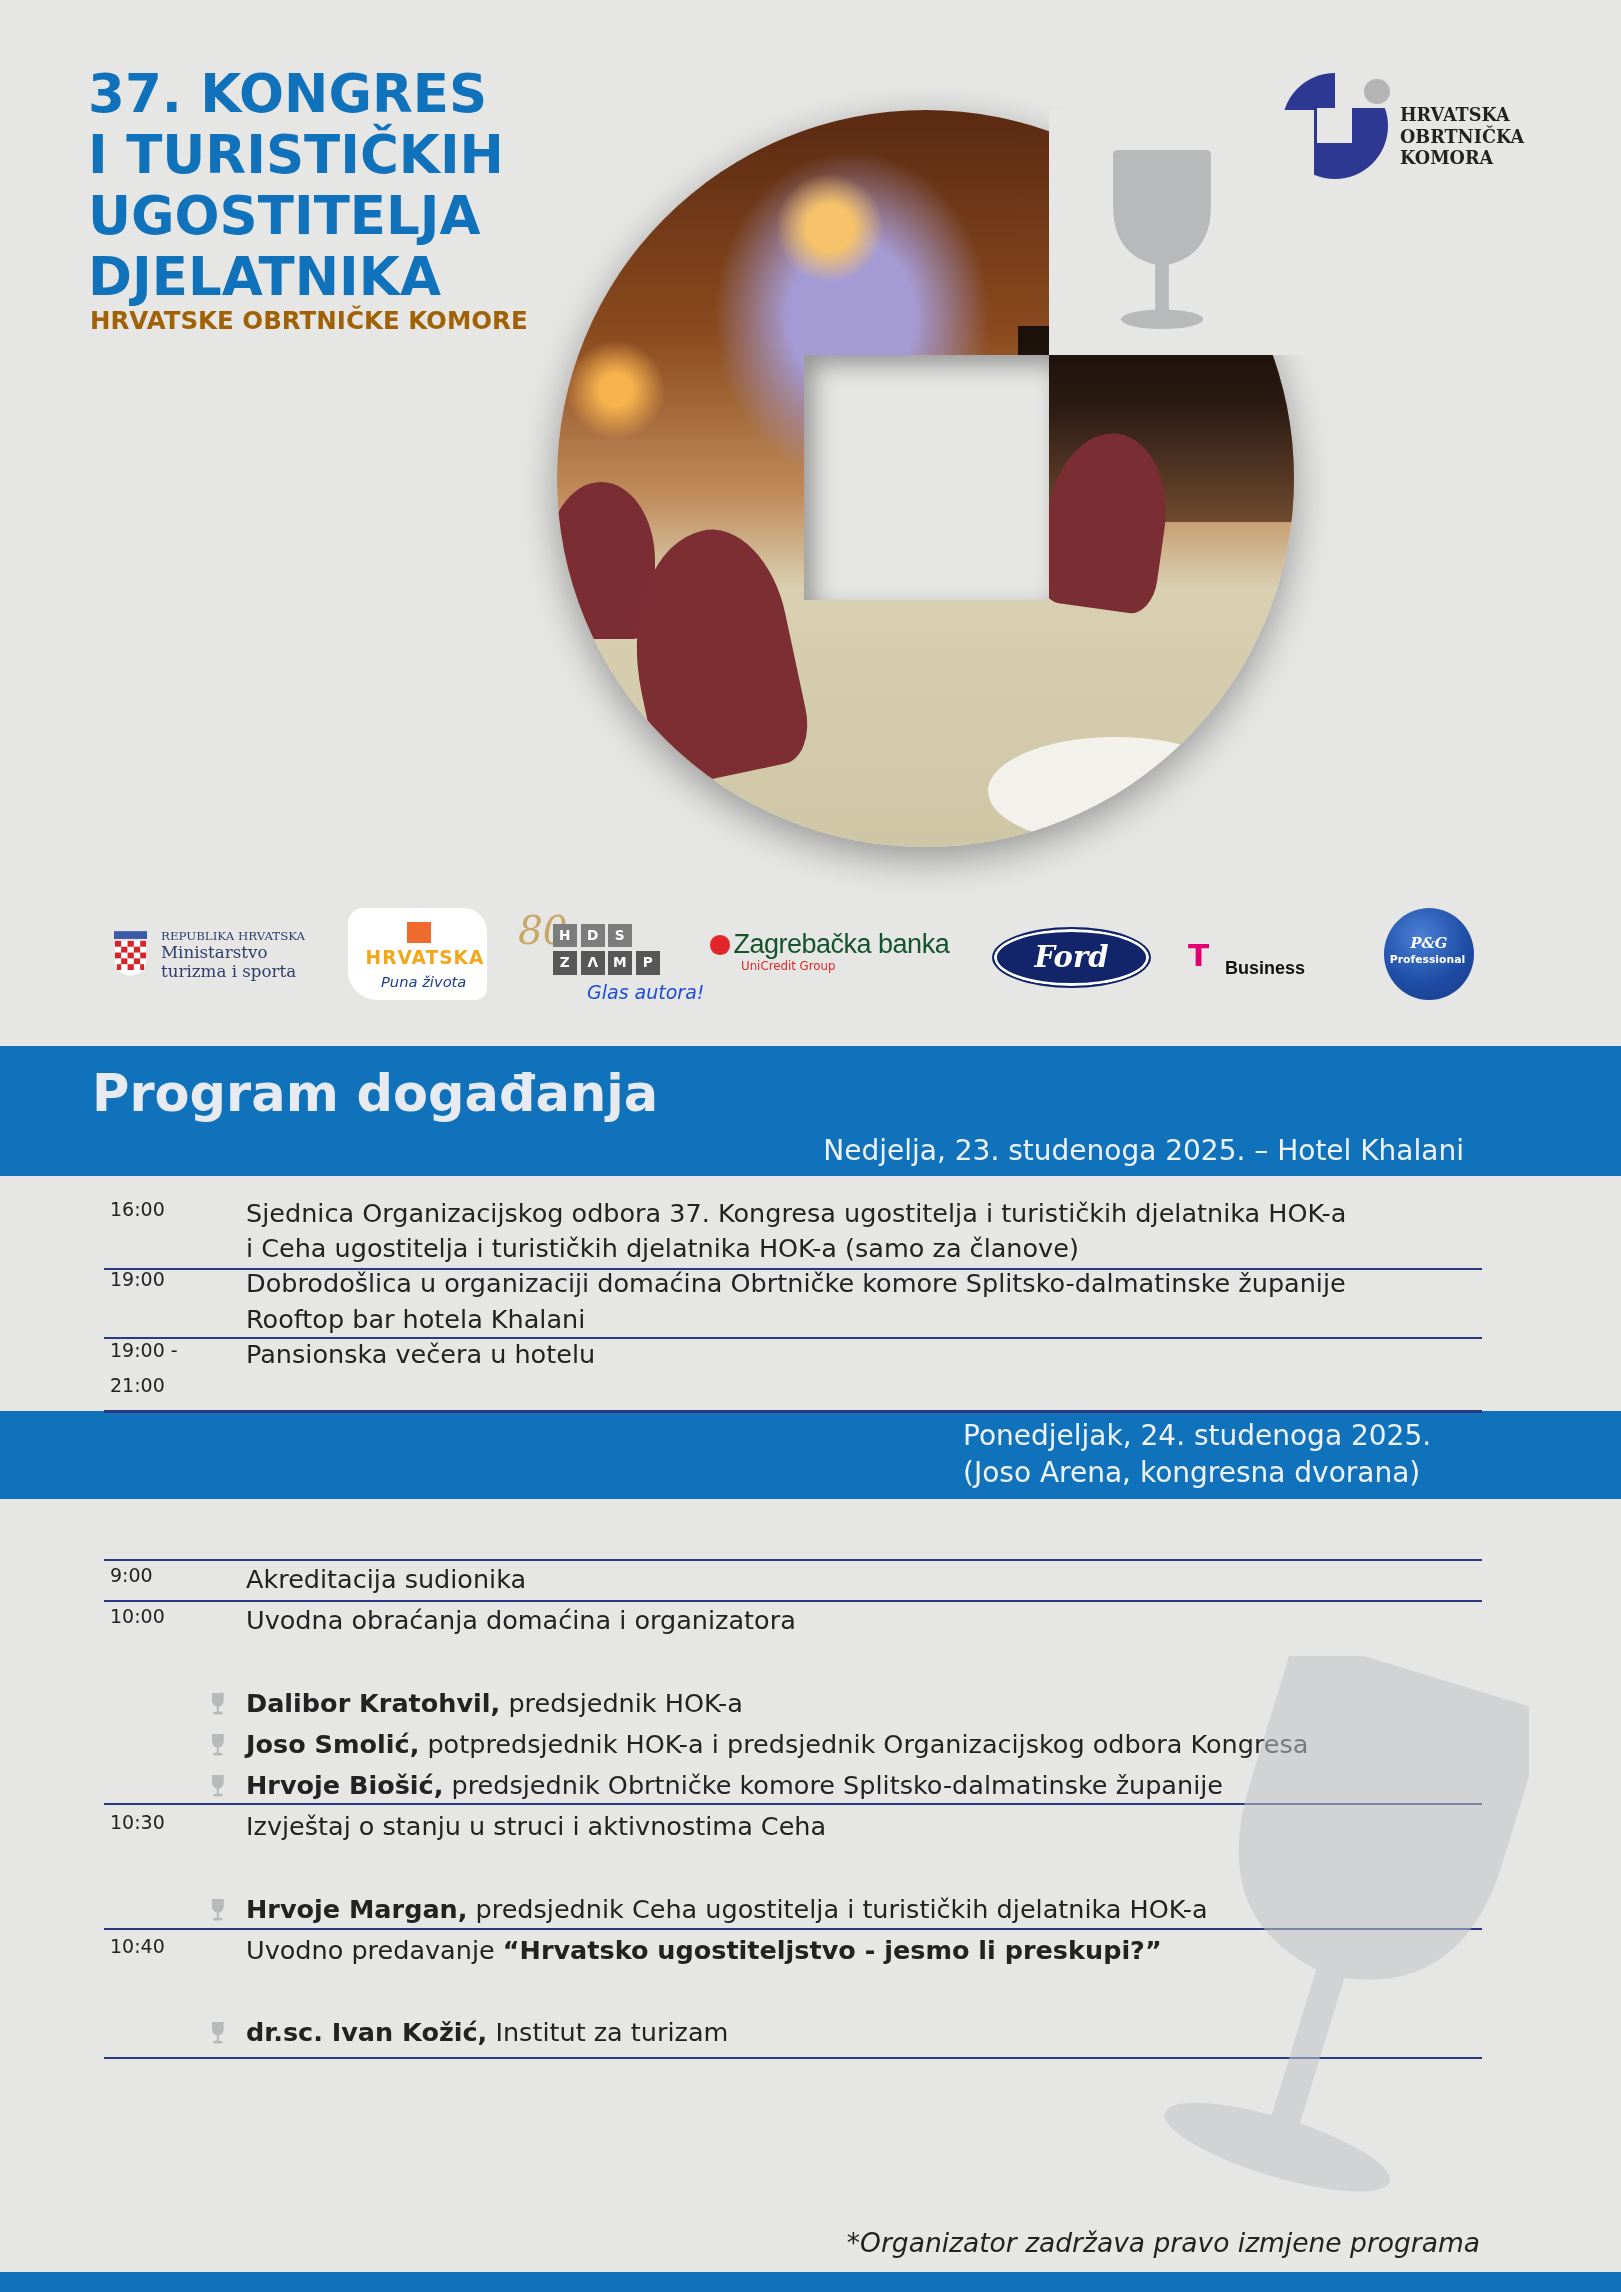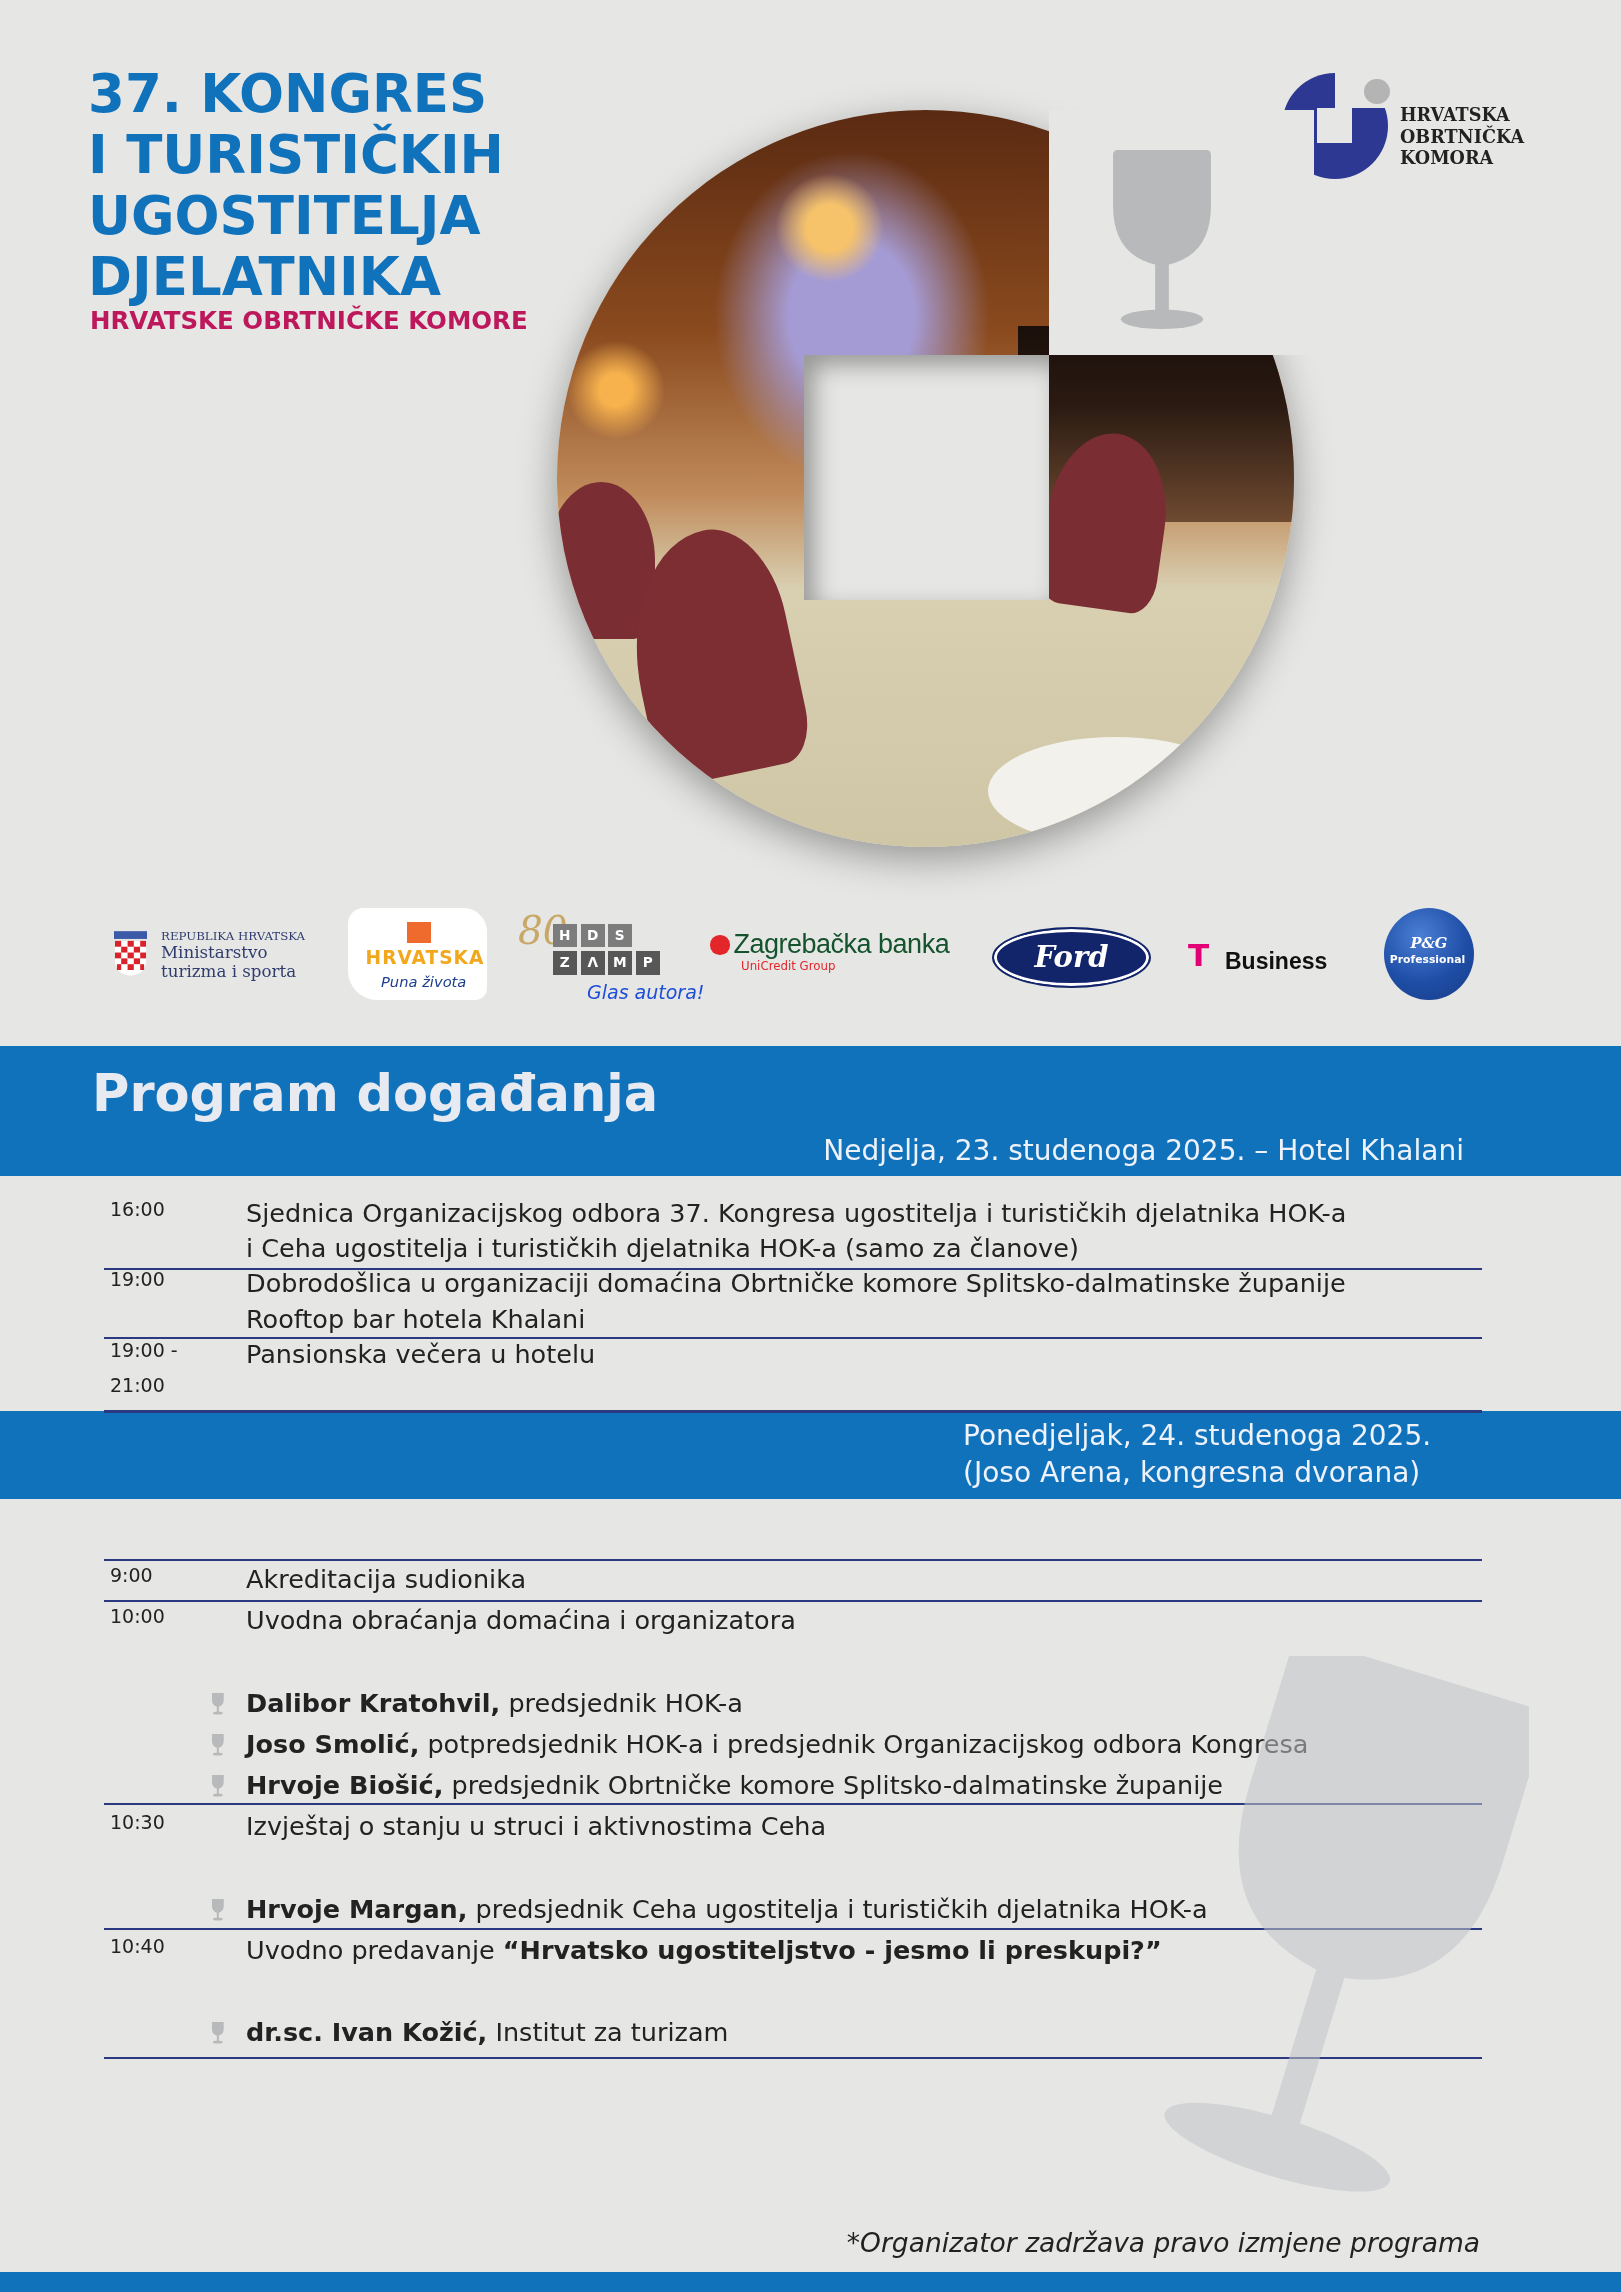--- a/index.html
+++ b/index.html
@@ -11,21 +11,21 @@
   }
   .abs { position:absolute; }
   
   .title {
     left:88px; top:63px; color:#1172bc; font-weight:bold;
     font-family:"DejaVu Sans", sans-serif;
     font-size:53px; line-height:61px; letter-spacing:0px;
   }
   .title .line { display:block; white-space:nowrap; }
   .subtitle {
-    left:90px; top:306px; color:#be185d; font-weight:bold;
+    left:90px; top:306px; color:#a16207; font-weight:bold;
     font-size:24.5px; white-space:nowrap;
   }
   
   .hok-logo { left:1282px; top:73px; width:245px; height:110px; }
   .hok-circle { left:0; top:0; width:106px; height:106px; border-radius:50%; background:#2d3892; }
   .hok-square { left:35px; top:35px; width:35px; height:35px; background:#e6e6e4; }
   .hok-notch { left:53px; top:0px; width:53px; height:35px; background:#e6e6e4; }
   .hok-dot { left:82px; top:5.9px; width:25.5px; height:25.5px; border-radius:50%; background:#b4b4b4; }
   .hok-text {
     left:118px; top:31px; font-family:"DejaVu Serif", serif; font-weight:bold;
@@ -70,21 +70,21 @@
   .hds .cell.dark { background:#575757; }
   .hds .tag { left:69px; top:73px; font-size:19px; font-style:italic; color:#1d4ed8; white-space:nowrap; }
   .zaba { left:710px; top:933px; }
   .zaba .mark { left:0; top:2px; width:19.6px; height:19.6px; border-radius:50%; background:#e3262a; }
   .zaba .name { left:23.5px; top:-3.9px; font-size:27px; color:#14532d; white-space:nowrap; font-family:Liberation Sans, sans-serif; letter-spacing:-0.5px; }
   .zaba .group { left:31px; top:25.5px; font-size:11.8px; color:#e3262a; white-space:nowrap; }
   .ford { left:992px; top:927px; width:155px; height:57px; border-radius:50%; background:#13256a; border:2px solid #13256a; box-shadow: inset 0 0 0 2.9px #fff; }
   .ford span { display:block; text-align:center; line-height:57px; color:#fff; font-family:"DejaVu Serif", serif; font-style:italic; font-weight:bold; font-size:29px; }
   .tbiz { left:1188px; top:937px; }
   .tbiz .t { left:0; top:0; font-size:31px; font-weight:bold; color:#e20074; }
-  .tbiz .b { left:37px; top:11px; font-size:23px; font-weight:bold; color:#111; white-space:nowrap; font-family:"Liberation Sans", sans-serif; }
+  .tbiz .b { left:37px; top:21px; font-size:18px; font-weight:bold; color:#111; white-space:nowrap; font-family:"Liberation Sans", sans-serif; }
   .pg { left:1384px; top:908px; width:90px; height:92px; border-radius:50%;
         background:radial-gradient(circle at 40% 30%, #4a7fd4 0%, #1f4ea7 55%, #173b86 100%); color:#fff; text-align:center; }
   .pg .a { left:0; top:25.5px; width:90px; font-family:"DejaVu Serif", serif; font-style:italic; font-weight:bold; font-size:14.7px; }
   .pg .b { left:0; top:45px; width:87px; font-size:10.8px; font-weight:bold; }
   
   .band1 { left:0; top:1046px; width:1621px; height:130px; background:#1172bc; }
   .band1 .h { left:92px; top:17.6px; color:#e8eaf2; font-size:51px; font-weight:bold; white-space:nowrap; }
   .band1 .d { right:157px; top:88px; color:#eef2fa; font-size:28px; white-space:nowrap; }
   .band2 { left:0; top:1411px; width:1621px; height:88px; background:#1172bc; }
   .band2 .d1, .band2 .d2 { left:963px; color:#eef2fa; font-size:28px; white-space:nowrap; }

